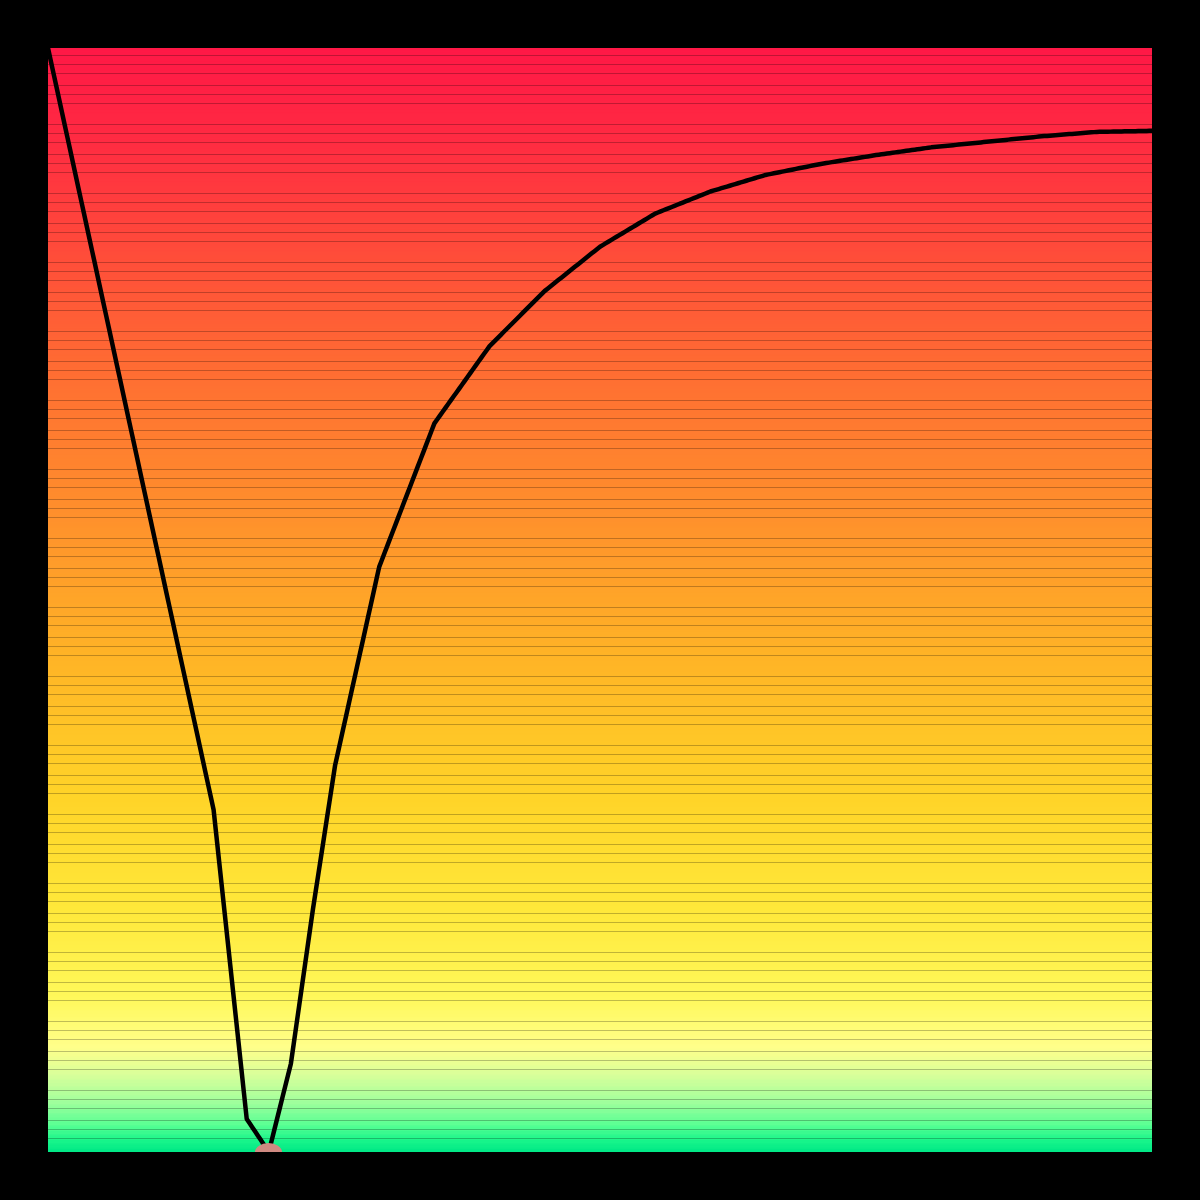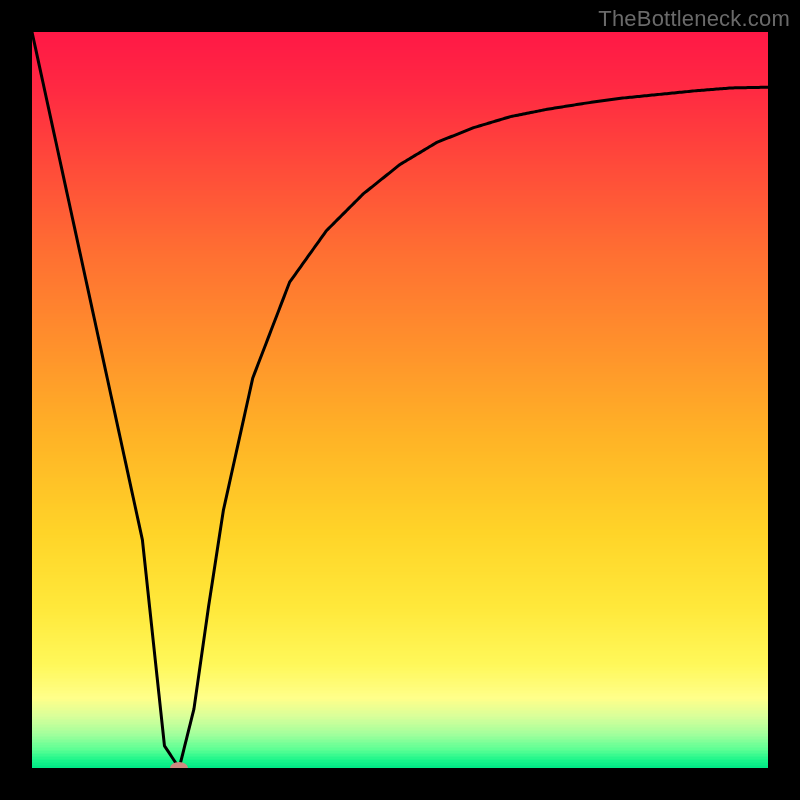--- a/index.html
+++ b/index.html
@@ -55,21 +55,20 @@
     width: 18px;
     height: 12px;
     border-radius: 50%;
     background: #cf8a81;
   }
 </style>
 </head>
 <body>
 
 <div class="frame">
-  <div class="watermark">TheBottleneck.com</div>
   <div class="plot-area">
     <div class="gradient" id="gradient">
         <div class="strip" style="top:0px;height:2.1333333333333333px;background:rgb(255,24,70)"></div>
         <div class="strip" style="top:1.5333333333333332px;height:2.1333333333333333px;background:rgb(255,25,70)"></div>
         <div class="strip" style="top:3.0666666666666664px;height:2.133333333333334px;background:rgb(255,25,70)"></div>
         <div class="strip" style="top:4.6000000000000005px;height:2.1333333333333324px;background:rgb(255,26,70)"></div>
         <div class="strip" style="top:6.133333333333333px;height:2.1333333333333333px;background:rgb(255,26,70)"></div>
         <div class="strip" style="top:7.666666666666666px;height:2.133333333333335px;background:rgb(255,27,69)"></div>
         <div class="strip" style="top:9.200000000000001px;height:2.1333333333333333px;background:rgb(255,27,69)"></div>
         <div class="strip" style="top:10.733333333333334px;height:2.1333333333333315px;background:rgb(255,28,69)"></div>

